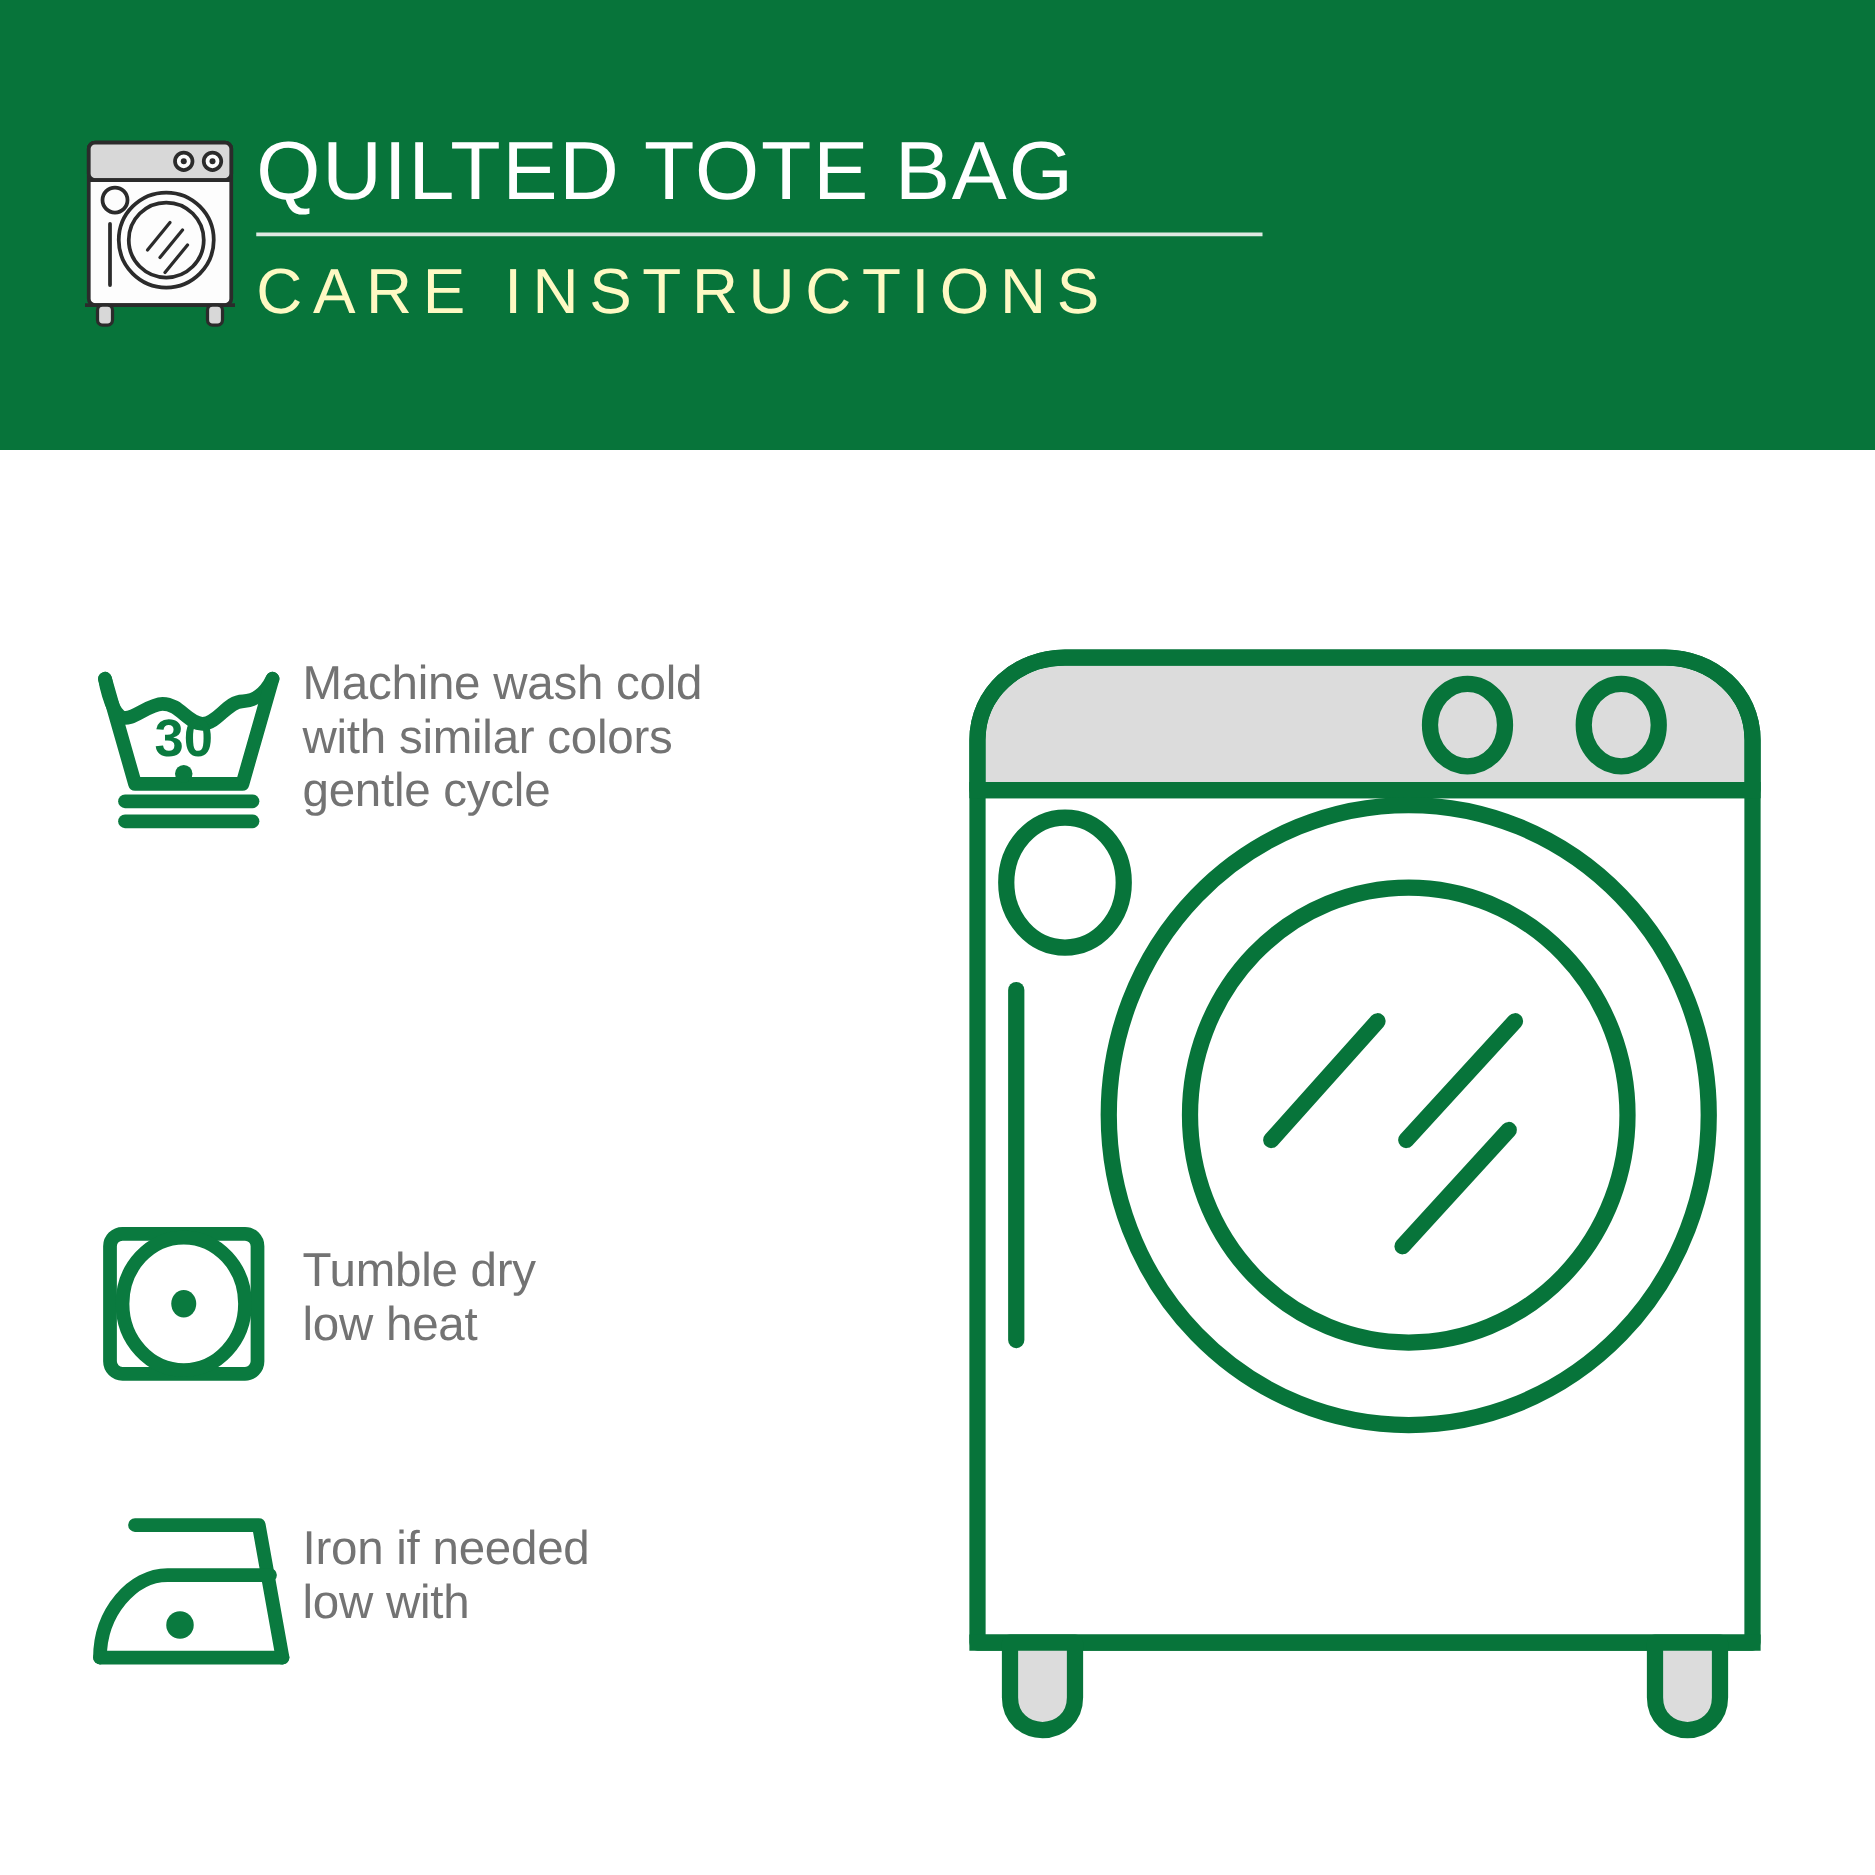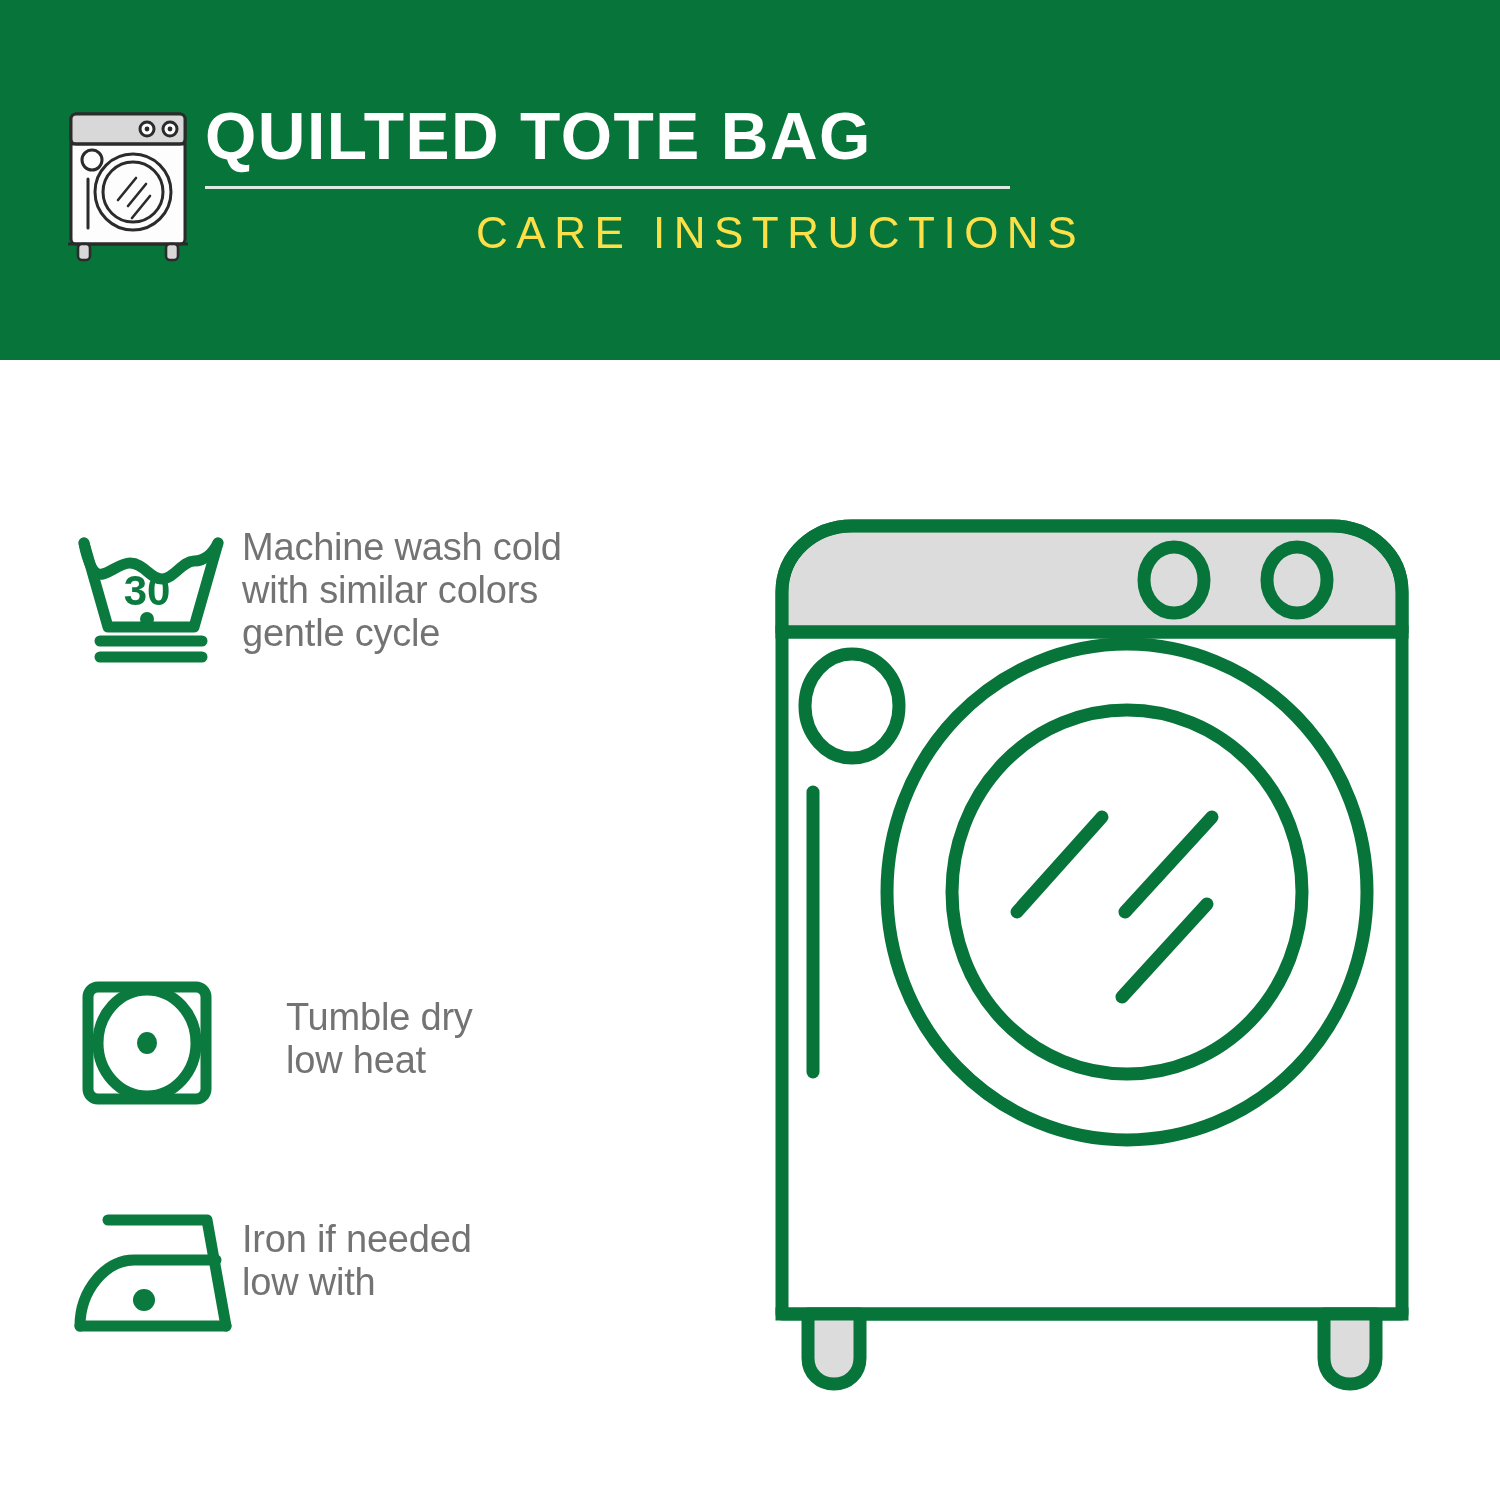--- a/index.html
+++ b/index.html
@@ -43,43 +43,42 @@
     position: absolute;
     left: 205px;
     top: 100px;
     width: 880px;
   }
 
   .title-main {
     color: #ffffff;
     font-size: 66px;
     line-height: 72px;
-    font-weight: 700;
+    font-weight: 400;
     letter-spacing: 1.5px;
     font-family: "Liberation Sans", sans-serif;
     white-space: nowrap;
   }
 
   .title-rule {
     margin-top: 14px;
     margin-bottom: 12px;
     width: 805px;
     height: 3px;
     background: #dfe9e2;
   }
 
   .title-sub {
-    color: #fde047;
-    font-size: 44px;
+    color: #fef9c3;
+    font-size: 51px;
     line-height: 64px;
     font-weight: 400;
     letter-spacing: 8.5px;
     font-family: "Liberation Sans", sans-serif;
     white-space: nowrap;
-    text-align: right;
   }
 
   
   .care-list {
     position: absolute;
     left: 0;
     top: 360px;
     width: 740px;
     height: 1140px;
   }
@@ -88,21 +87,21 @@
     position: absolute;
     left: 72px;
     width: 650px;
     display: flex;
     flex-direction: row;
     align-items: flex-start;
   }
 
   .care-item.i0 { top: 162px; }
   .care-item.i1 { top: 368px; }
-  .care-item.i2 { top: 608px; gap: 44px; }
+  .care-item.i2 { top: 608px; }
   .care-item.i3 { top: 838px; }
 
   .care-symbol {
     width: 170px;
     flex: 0 0 170px;
     height: 150px;
     display: flex;
     align-items: center;
     justify-content: center;
   }

